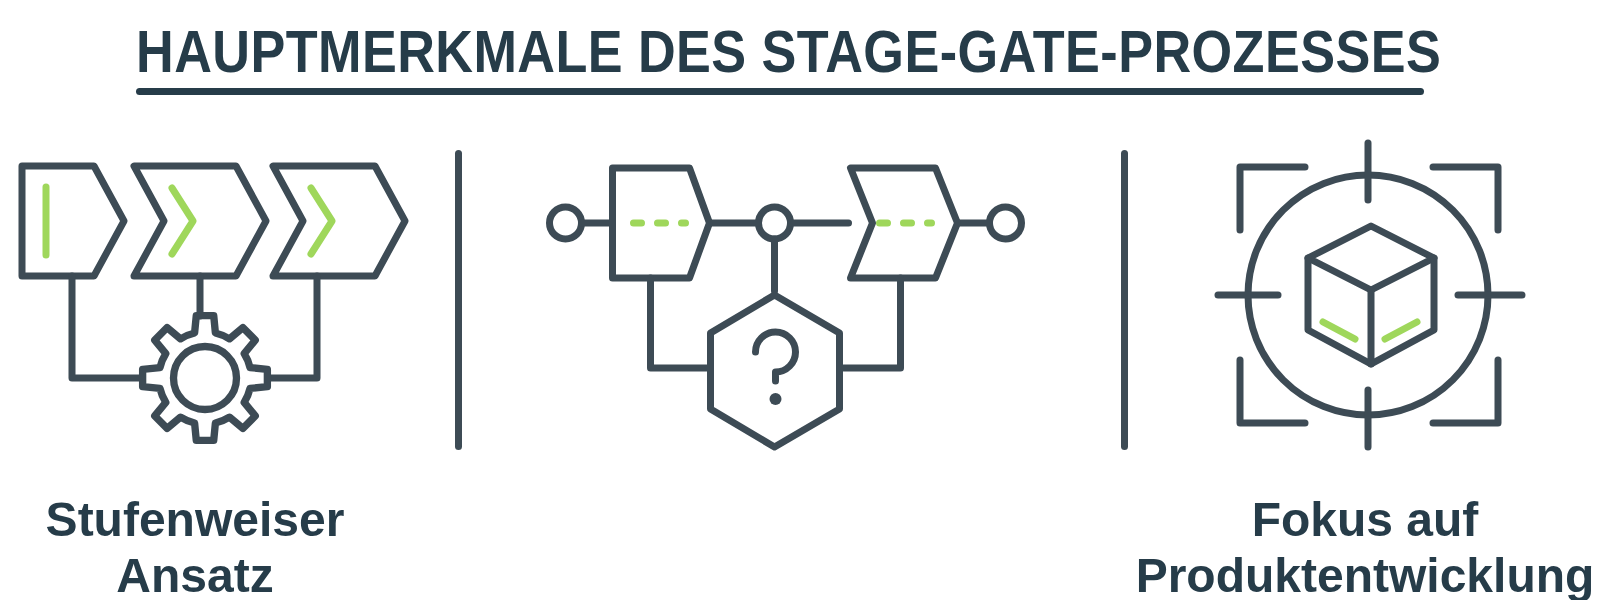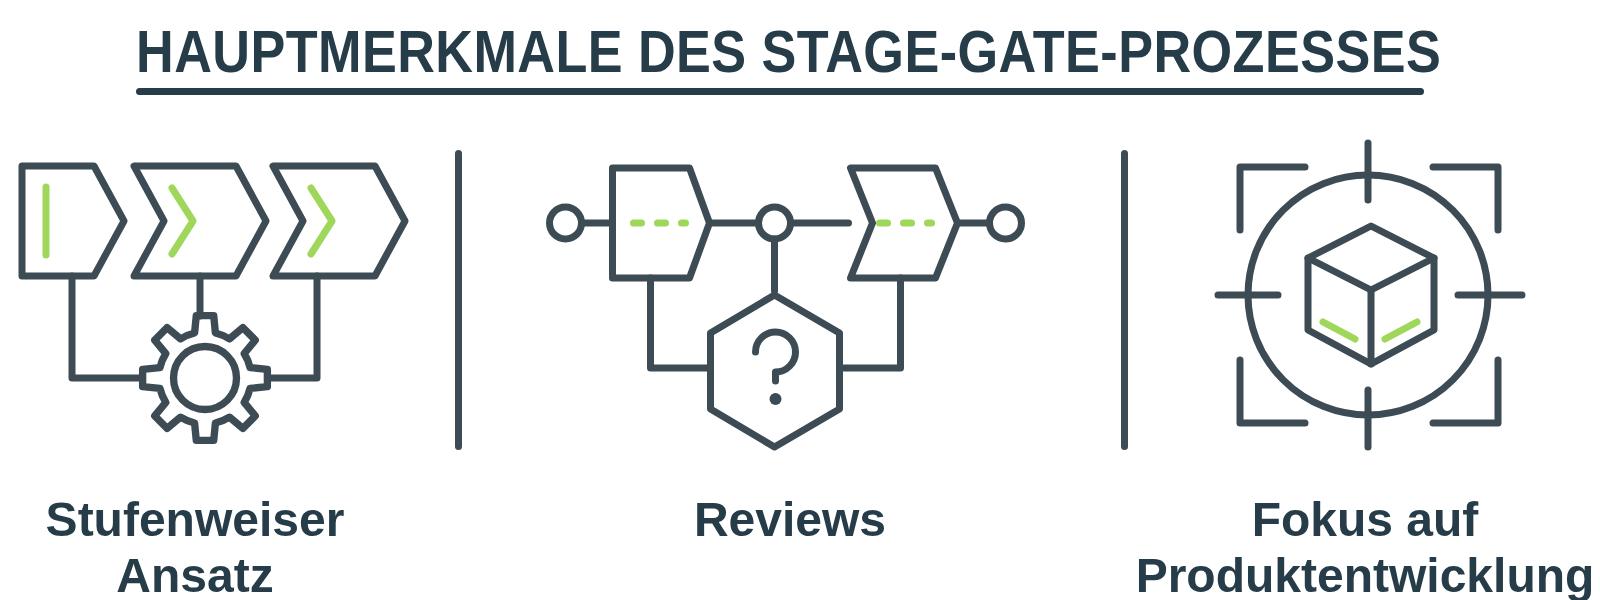--- a/index.html
+++ b/index.html
@@ -141,21 +141,20 @@
       <line class="acc-s" x1="180" y1="211" x2="212" y2="194"></line>
     </g>
   </svg>
 
   <div class="label label-1">
     <div>Stufenweiser</div>
     <div>Ansatz</div>
   </div>
 
   <div class="label label-2">
-    <div>Reviews</div>
   </div>
 
   <div class="label label-3">
     <div>Fokus auf</div>
     <div>Produktentwicklung</div>
   </div>
 
 </div>
 
 </body></html>

